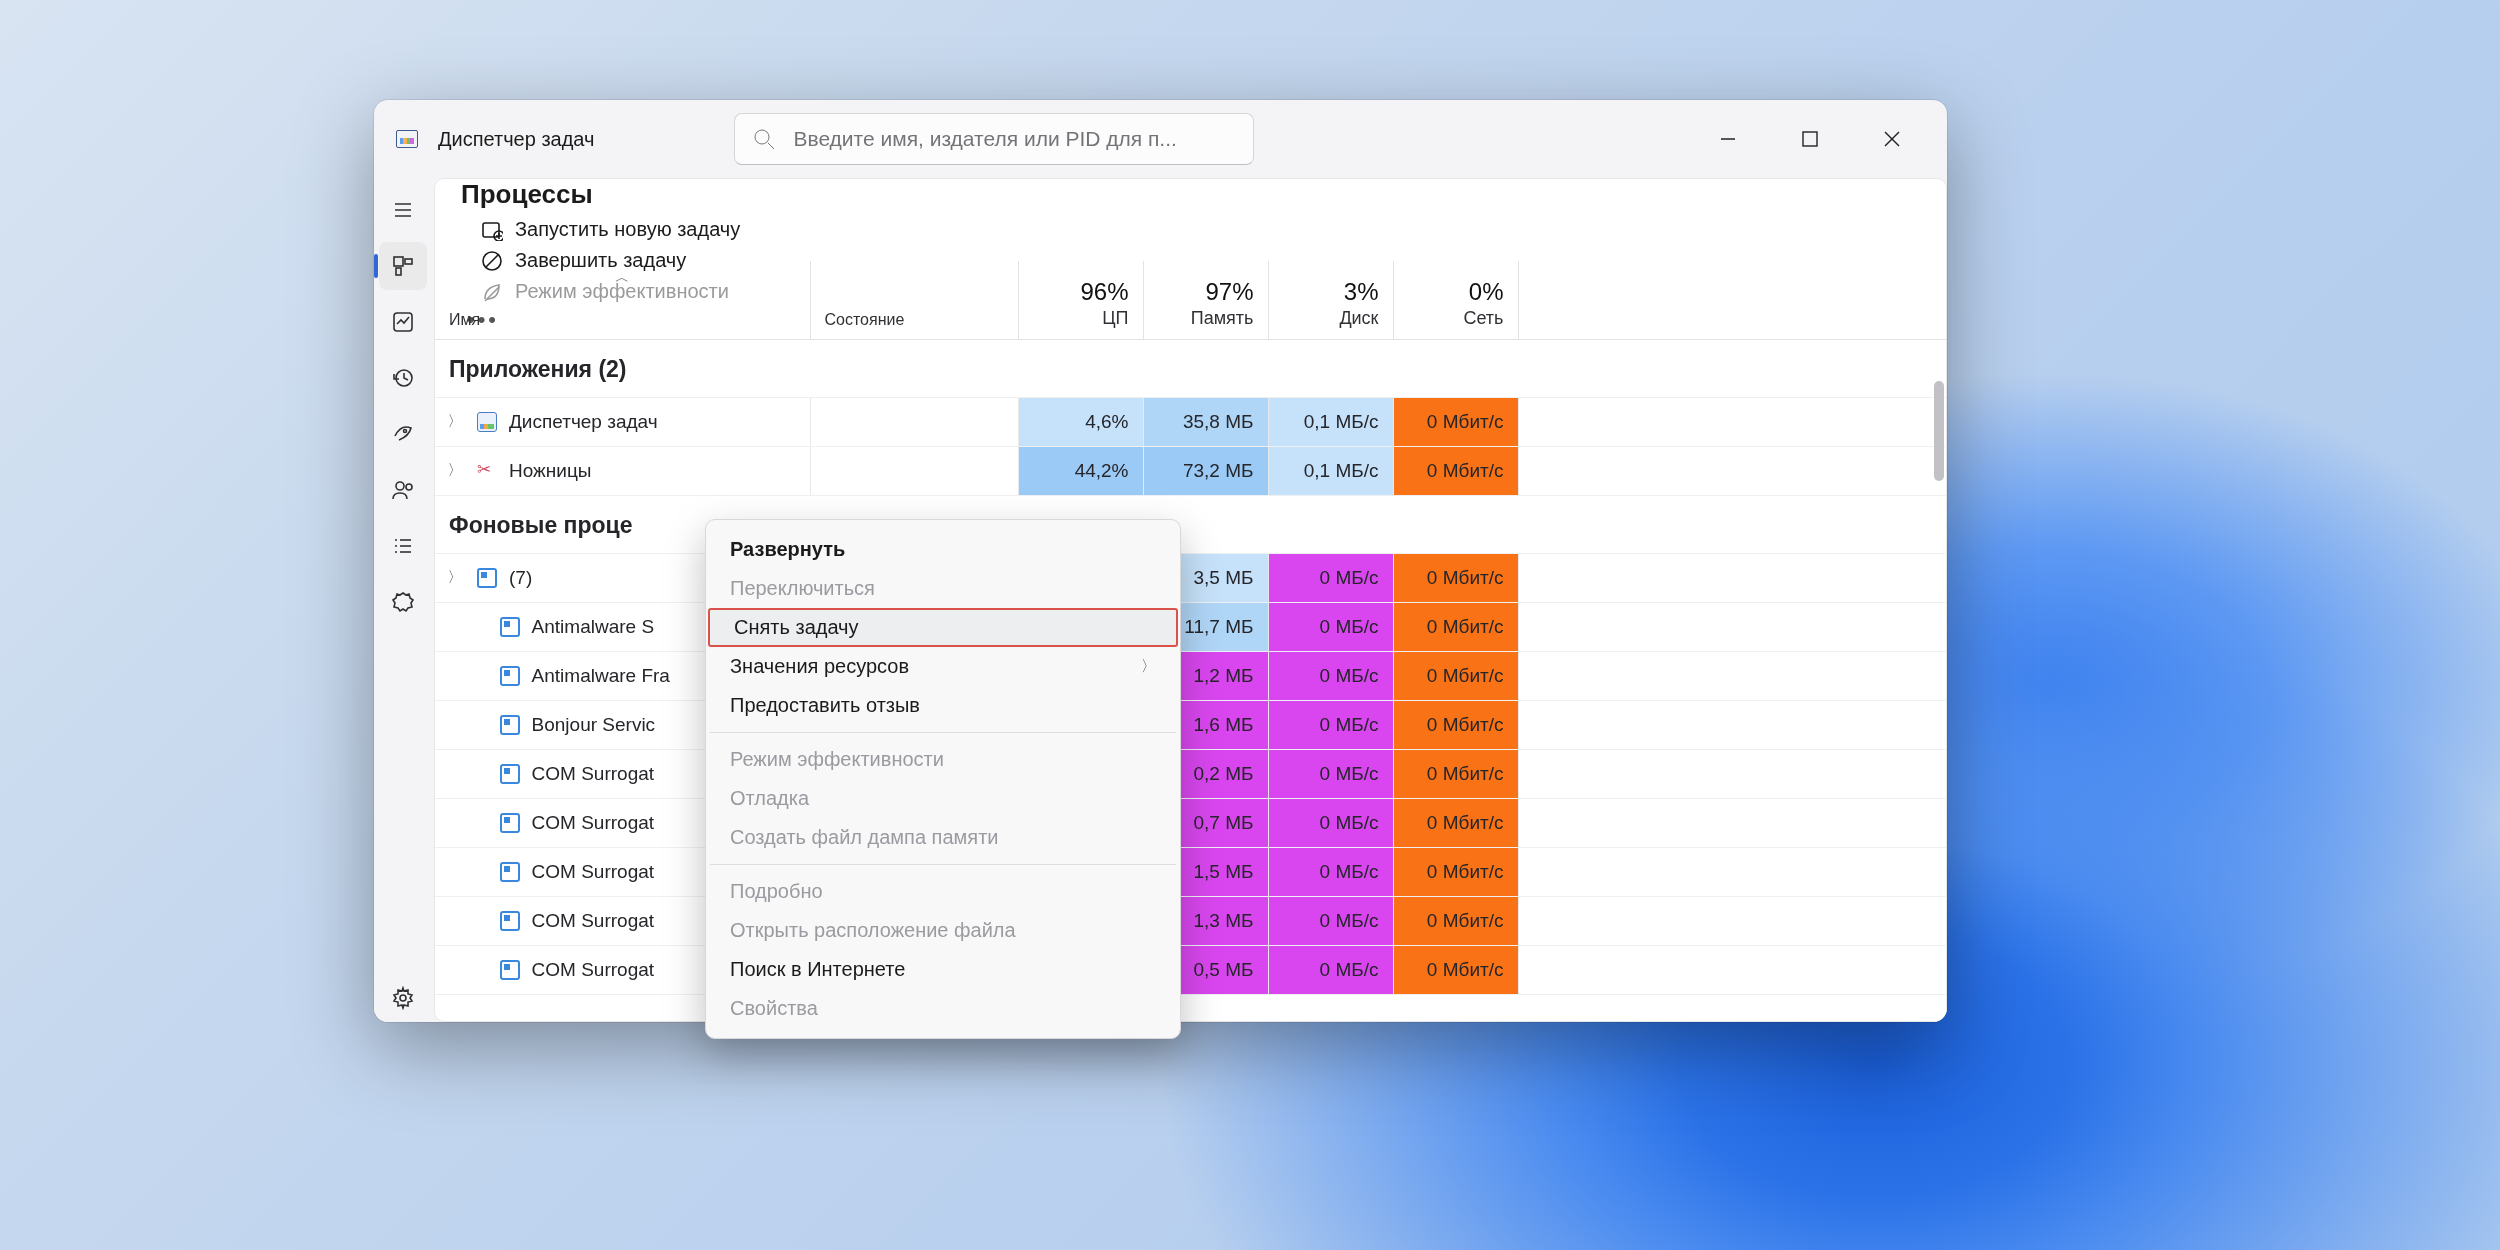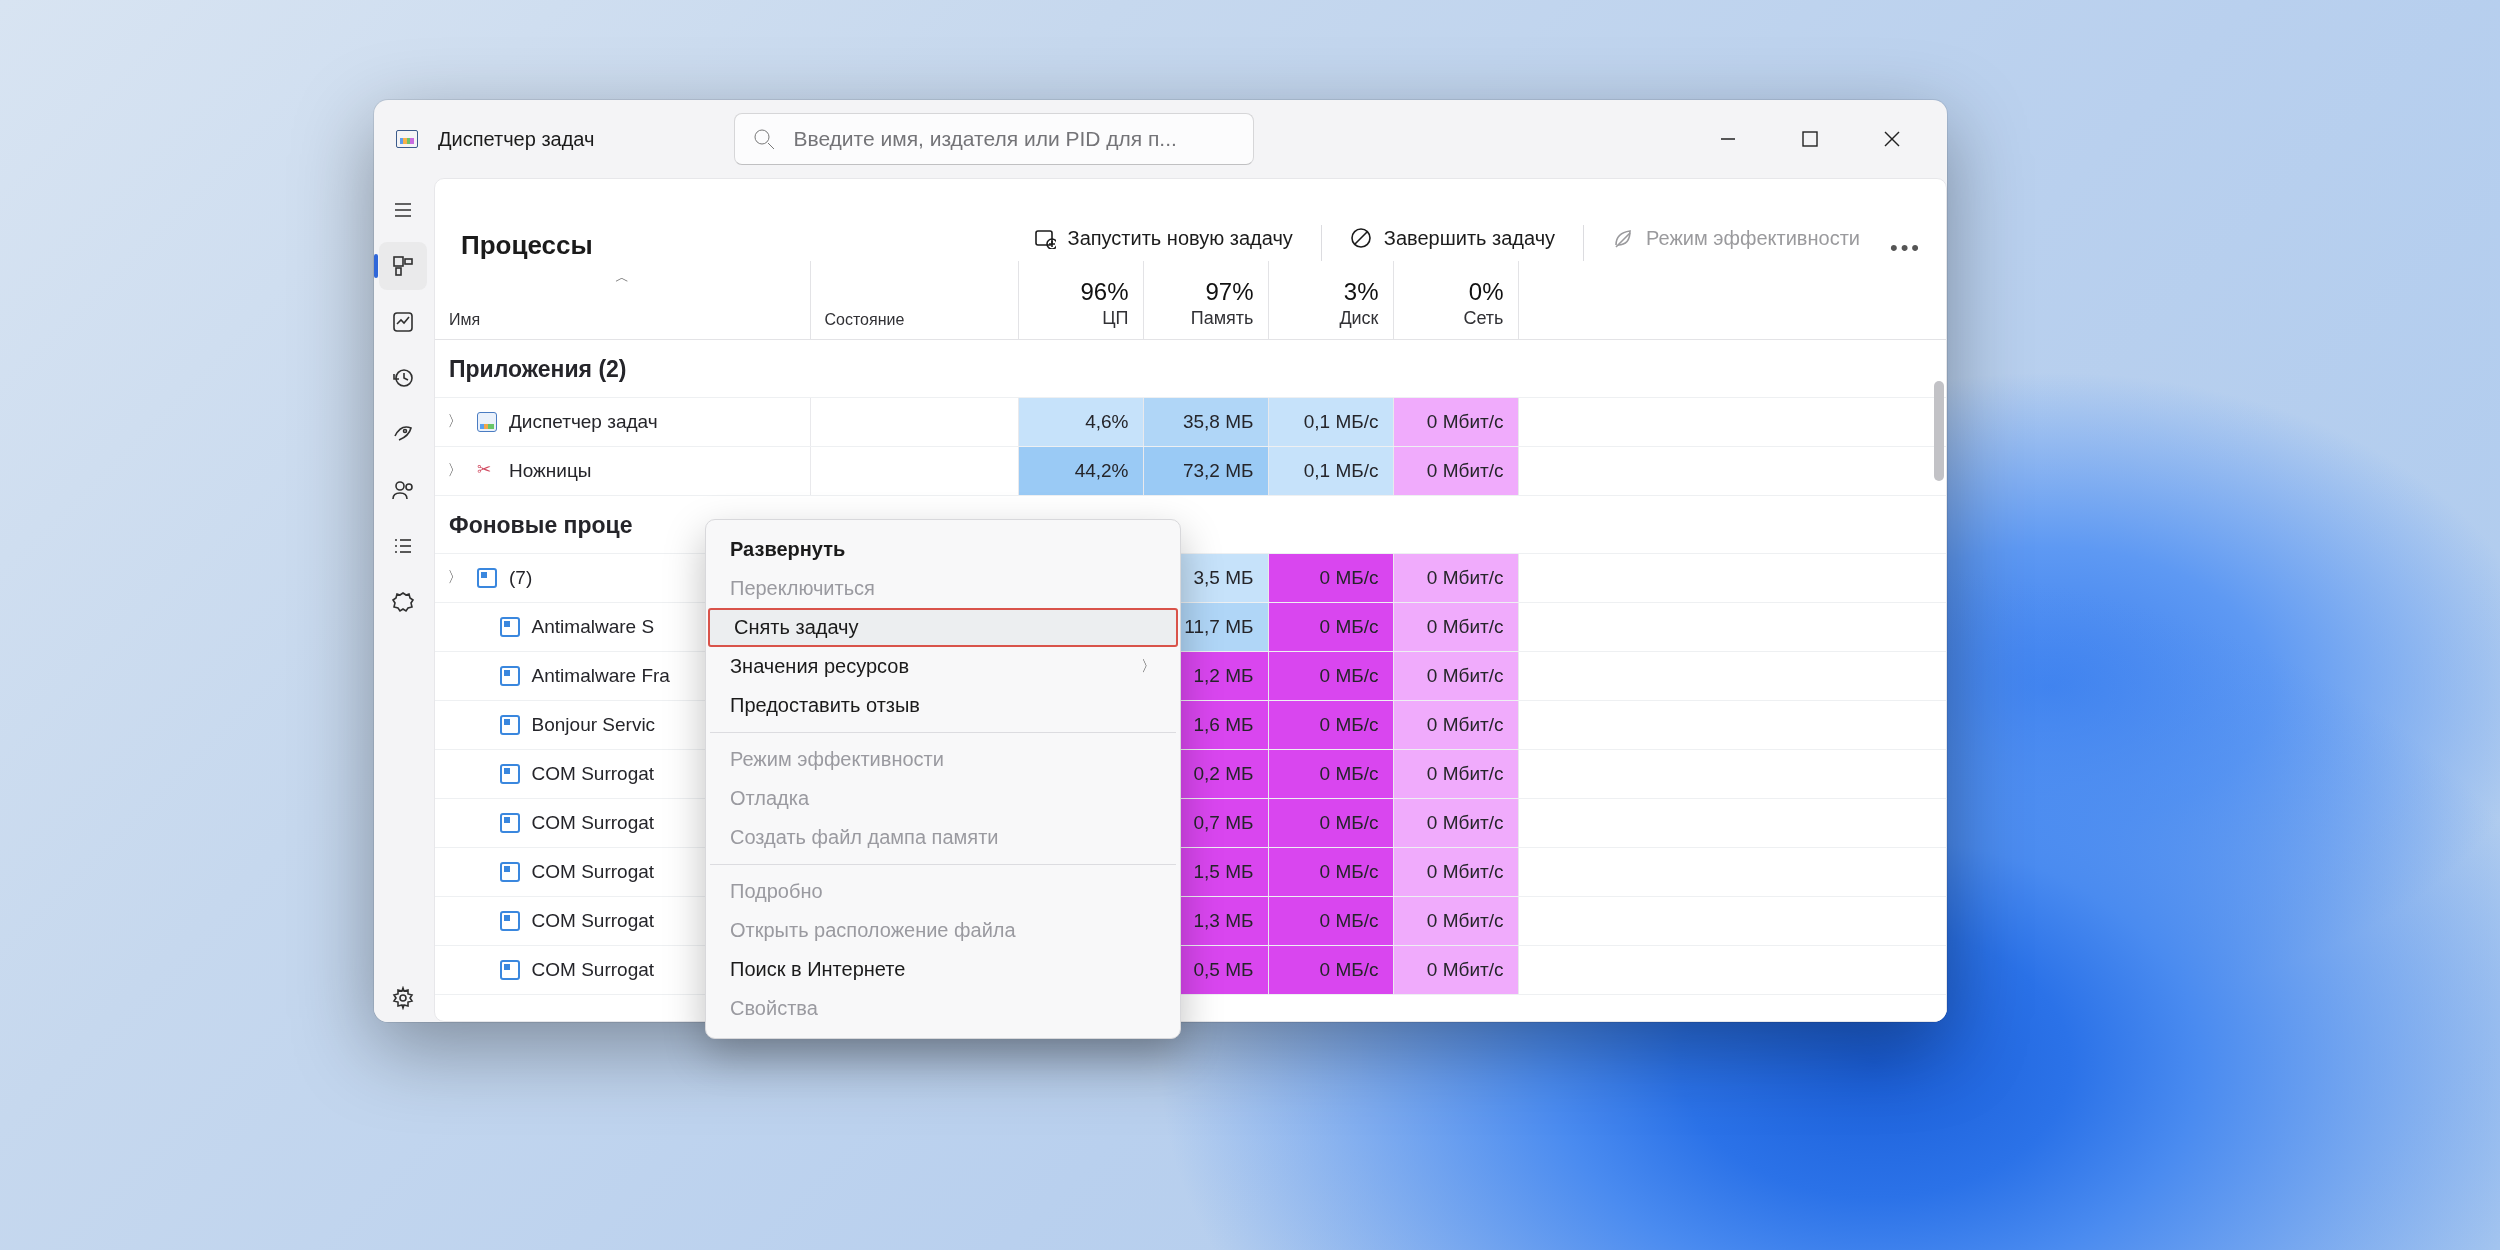--- a/index.html
+++ b/index.html
@@ -58,21 +58,21 @@
   .rail-b.sel { background:#eaeaeb; }
   .rail-b.sel::before{content:'';position:absolute;left:-5px;top:12px;bottom:12px;width:4px;background:#3067d9;border-radius:3px;}
   .rail-b svg{width:24px;height:24px;stroke:#303030;fill:none;stroke-width:1.6;}
   .rail-spacer{flex:1;}
 
   .content {
     flex:1; display:flex; flex-direction:column;
     background:#fff; border:1px solid #e7e7ea; border-radius:10px; margin:0 0 0 2px;
     overflow:hidden;
   }
-  .toolbar{height:82px;display:flex;align-items:flex-end;padding:0 18px 0 26px;gap:4px;}
+  .toolbar{height:82px;display:flex;align-items:flex-start;padding:0 18px 0 26px;gap:4px;flex-direction:column;}
   .tb-head{font-size:26px;font-weight:600;color:#1b1b1b;}
   .tb-sp{flex:1;}
   .tb-btn{display:flex;align-items:center;gap:12px;padding:0 20px;height:46px;font-size:20px;color:#1b1b1b;cursor:default;}
   .tb-btn.disabled{color:#9a9a9d;}
   .tb-btn svg{width:22px;height:22px;stroke:currentColor;fill:none;stroke-width:1.6;}
   .vline{width:1px;height:36px;background:#dcdce0;margin:0 4px;}
   .more{width:44px;display:flex;align-items:center;justify-content:center;font-size:22px;color:#555;letter-spacing:3px;}
 
   .table-wrap{flex:1;overflow:hidden;position:relative;}
   table{width:100%;border-collapse:collapse;table-layout:fixed;}
@@ -99,21 +99,21 @@
   .pi{width:20px;height:20px;border-radius:3px;display:inline-block;flex-shrink:0;}
   .pi-tm{border:1.5px solid #4a7cc2;background:#eaf1fb;position:relative;}
   .pi-tm::after{content:'';position:absolute;left:2px;right:2px;bottom:2px;height:5px;background:linear-gradient(90deg,#5aa0ef 30%,#f1a64a 30% 60%,#68c66a 60%);}
   .pi-sn{position:relative;}
   .pi-sn::before{content:'✂';color:#d14a60;font-size:17px;position:absolute;left:0;top:-2px;}
   .pi-box{border:2px solid #3a87de;background:#fff;position:relative;}
   .pi-box::after{content:'';position:absolute;left:2px;top:2px;width:6px;height:6px;background:#3a87de;}
 
   
   .h1{background:#d946ef;} .h2{background:#c6e2fa;} .h3{background:#b0d6f7;} .h4{background:#9acaf5;}
-  .hnet{background:#f0abfc;}
+  .hnet{background:#f97316;}
 
   .scrollbar{position:absolute;right:2px;top:120px;width:10px;height:100px;background:#c2c2c6;border-radius:5px;}
 
   
   .ctx {
     position:absolute;
     left:705px; top:519px;
     width:476px;
     background:#f8f8f9;
     border:1px solid #d8d8db;

